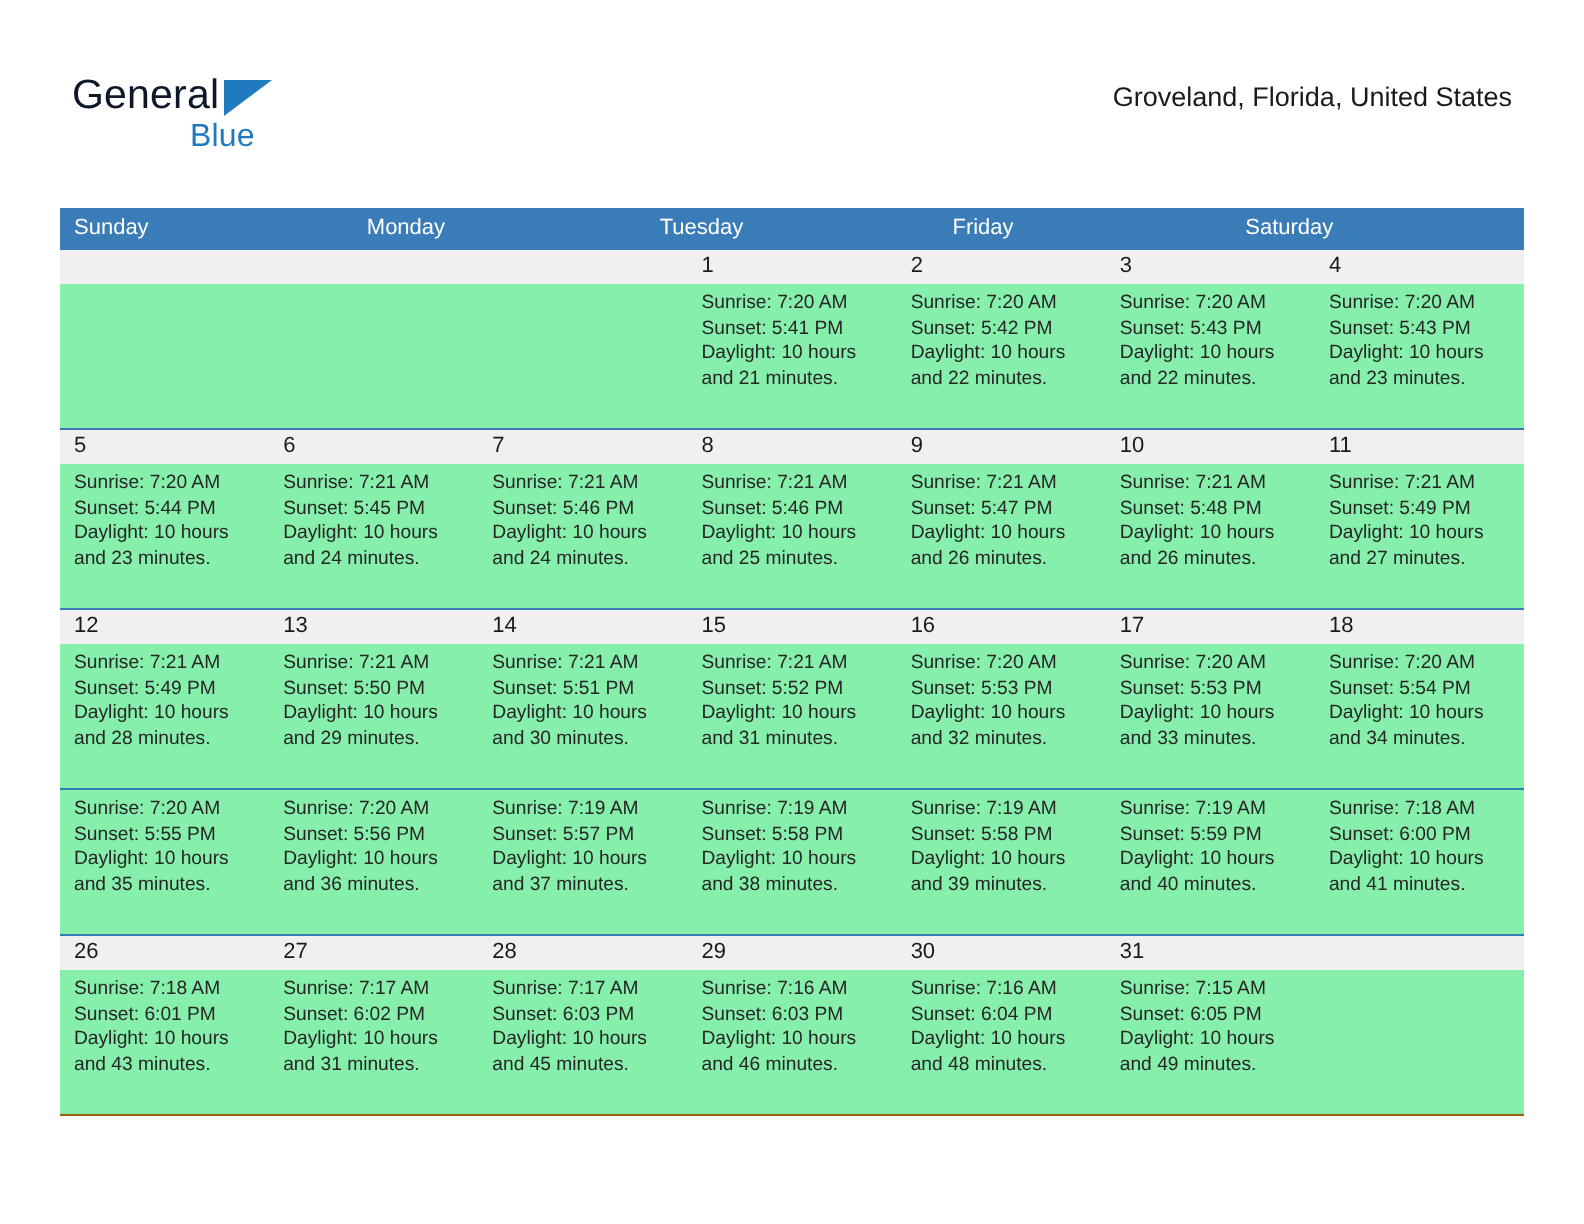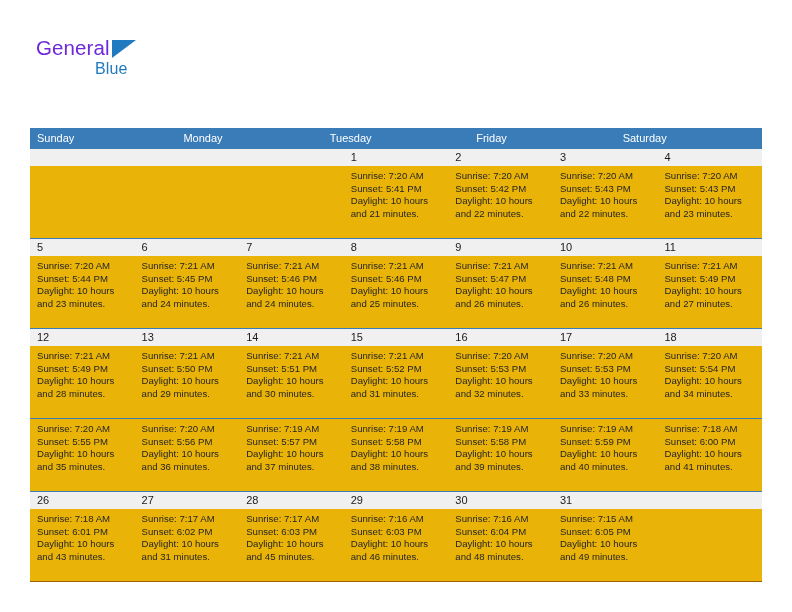--- a/index.html
+++ b/index.html
@@ -32,21 +32,21 @@
     left: 36px;
     top: 36px;
     width: 140px;
     height: 46px;
   }
   .logo-general {
     position: absolute;
     left: 0; top: 0;
     font-size: 20.5px;
     letter-spacing: 0.1px;
-    color: #6d28d9;
+    color: #0f172a;
     font-family: "Liberation Sans", sans-serif;
     line-height: 24px;
   }
   .logo-triangle {
     position: absolute;
     left: 76px;
     top: 4px;
     width: 0; height: 0;
     border-left: 24px solid #1f7ac0;
     border-bottom: 18px solid transparent;
@@ -86,21 +86,20 @@
     position: absolute;
     left: 30px;
     top: 104px;
     width: 732px;
   }
   .weekday-row {
     display: flex;
     width: 732px;
     height: 21px;
     background: #3a7cb8;
-    margin-top: 24px;
   }
   .weekday {
     flex: 1 1 0;
     color: #ffffff;
     font-size: 11px;
     line-height: 21px;
     padding-left: 7px;
     white-space: nowrap;
     overflow: hidden;
   }
@@ -123,21 +122,21 @@
     line-height: 17px;
     padding-left: 7px;
     color: #1a1a1a;
     white-space: nowrap;
     overflow: hidden;
   }
   .bodyrow {
     display: flex;
     width: 732px;
     height: 72px;
-    background: #eab308;
+    background: #86efac;
   }
   .bodycell {
     flex: 1 1 0;
     padding: 4px 5px 0 7px;
     overflow: hidden;
   }
   .bodycell .line {
     font-size: 9.6px;
     line-height: 12.6px;
     color: #262626;
@@ -152,20 +151,21 @@
 
   <div class="header">
 
     <div class="logo">
       <span class="logo-general">General</span>
       <span class="logo-triangle"></span>
       <span class="logo-blue">Blue</span>
     </div>
 
     <div class="title-block">
+      <div class="cal-subtitle">Groveland, Florida, United States</div>
     </div>
 
   </div>
 
   <div class="calendar">
     <div class="weekday-row">
         <div class="weekday">Sunday</div>
         <div class="weekday">Monday</div>
         <div class="weekday">Tuesday</div>
         <div class="weekday">Friday</div>

